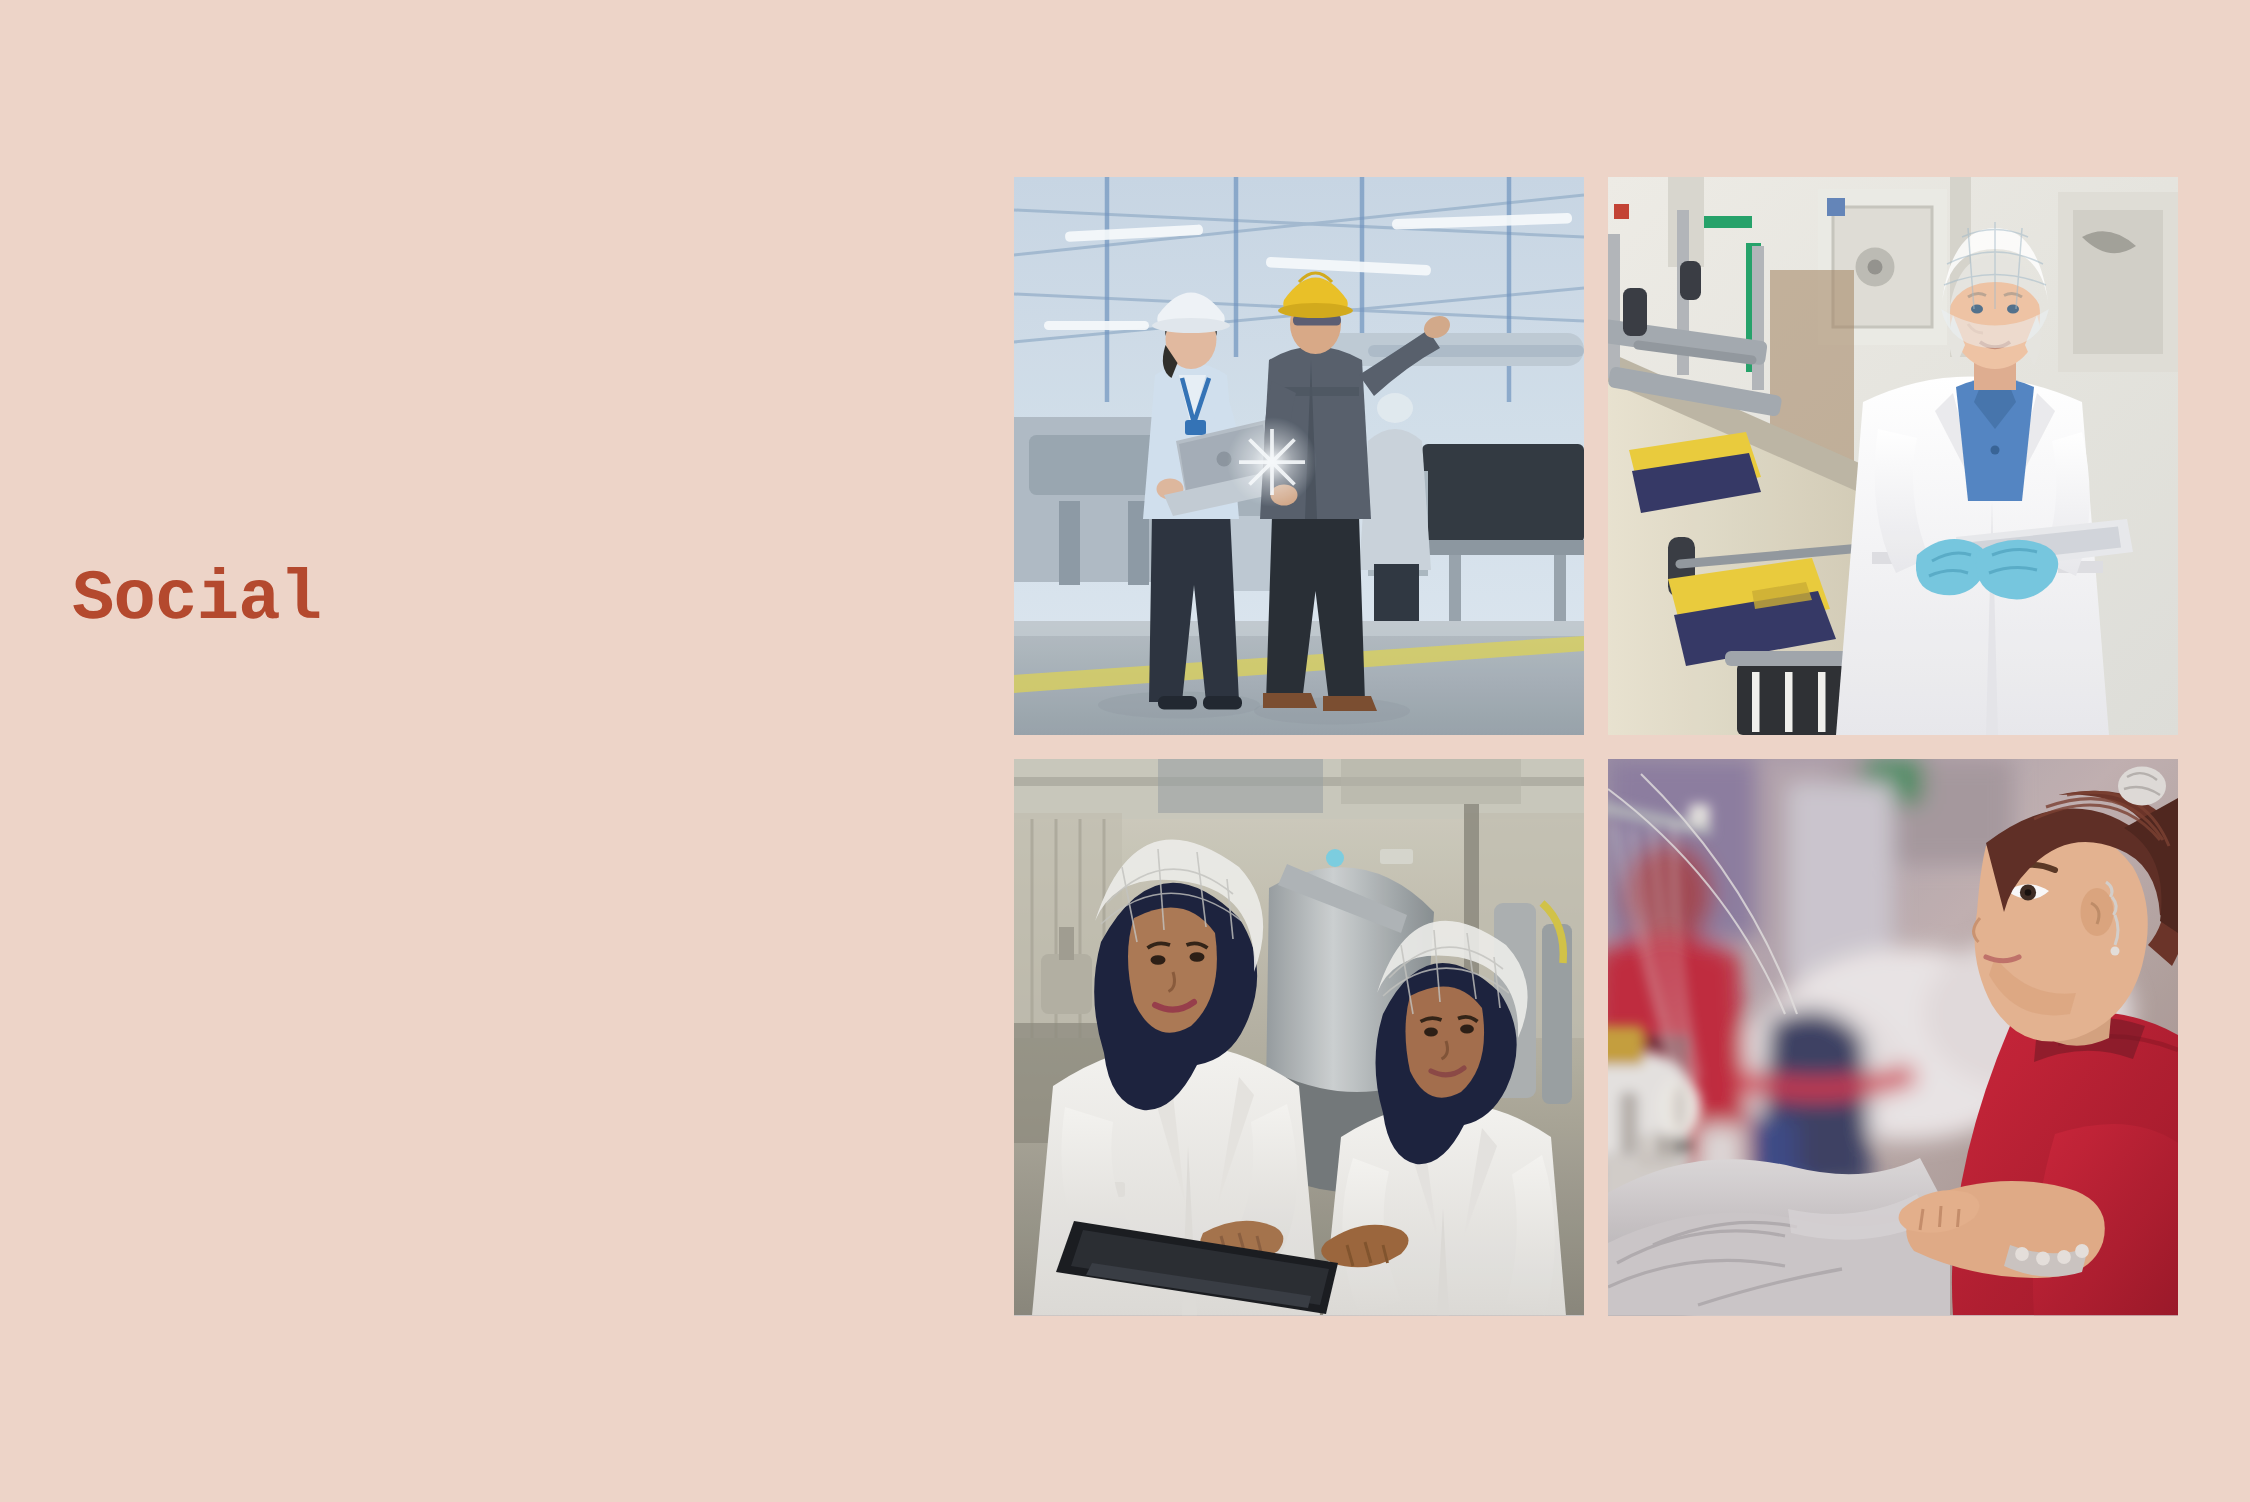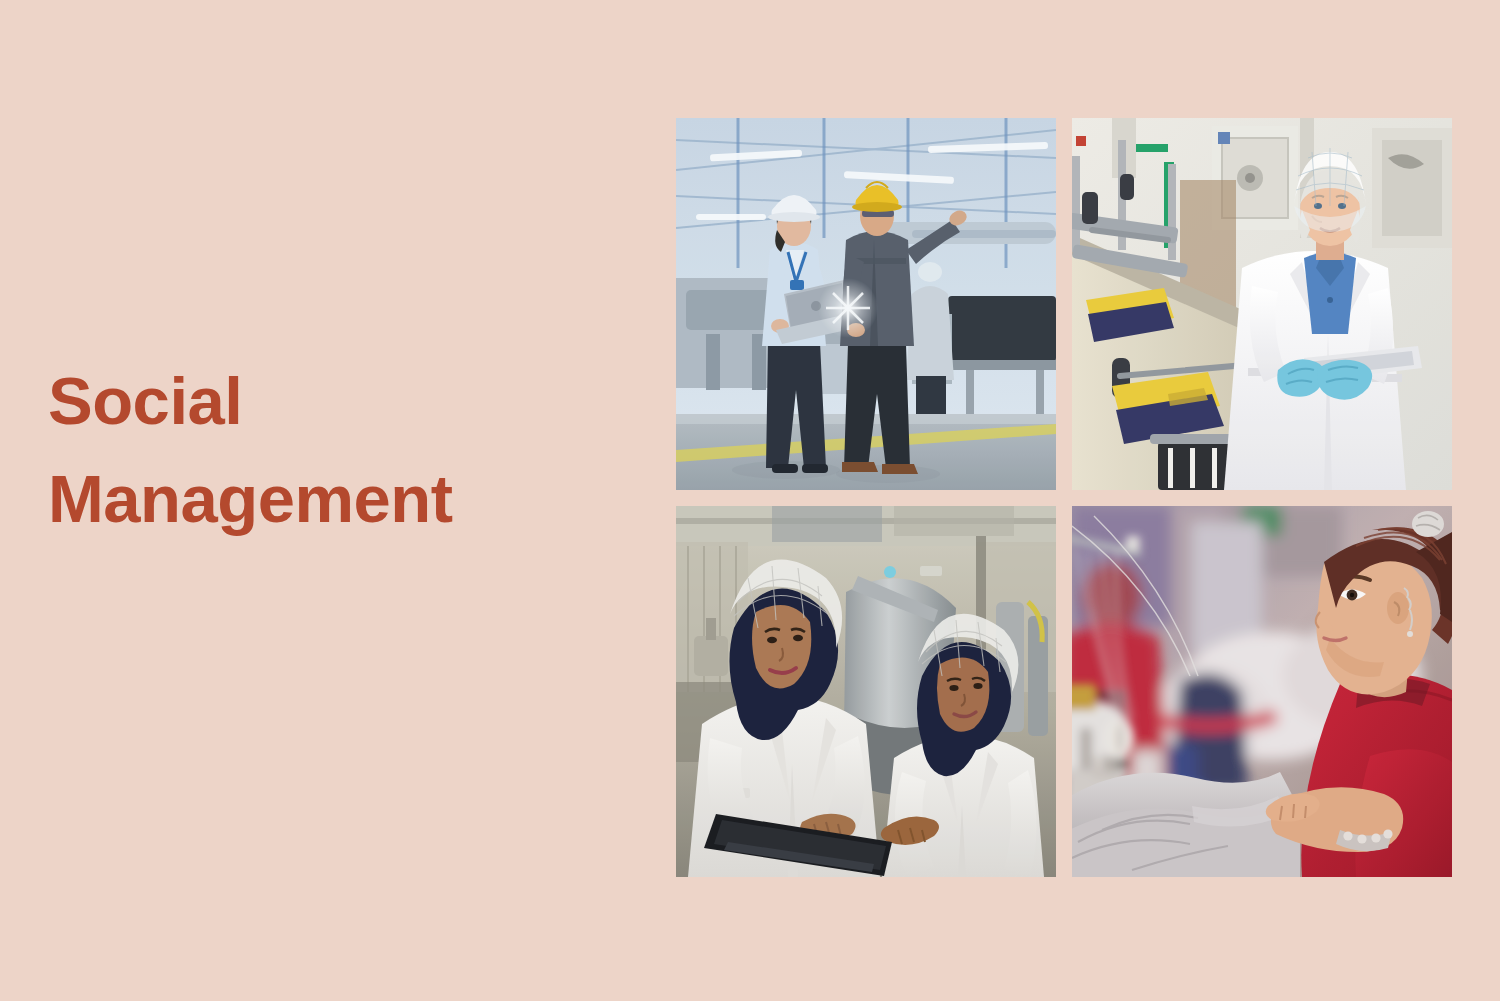--- a/index.html
+++ b/index.html
@@ -19,23 +19,23 @@
   
   .title-block{
     position:absolute;
     left:48px;
     top:352px;
     width:620px;
   }
   .title-line{
     display:block;
     color:#b4492e;
-    font-family:Liberation Sans, sans-serif;
+    font-family:Liberation Mono, monospace;
     font-weight:700;
-    font-size:67px;
+    font-size:47px;
     line-height:98px;
     letter-spacing:-0.5px;
     white-space:nowrap;
   }
 
   
   .photo-grid{
     position:absolute;
     left:676px;
     top:118px;
@@ -51,21 +51,20 @@
     overflow:hidden;
     background:#b9c4d2;
   }
   .photo svg{ display:block; width:100%; height:100%; }
 </style>
 </head>
 <body style="background: rgb(237, 212, 200);">
 
 <div class="title-block">
   <span class="title-line" style="color: rgb(180, 73, 46);">Social</span>
-  <span class="title-line" style="color: rgb(180, 73, 46);">Management</span>
 </div>
 
 <div class="photo-grid">
 
   <div class="photo">
     <svg viewBox="0 0 380 372" preserveAspectRatio="xMidYMid slice">
       <defs>
         <linearGradient id="tlCeil" x1="0" y1="0" x2="0" y2="1">
           <stop offset="0" stop-color="#cdd9e6"></stop>
           <stop offset="1" stop-color="#e5edf3"></stop>

